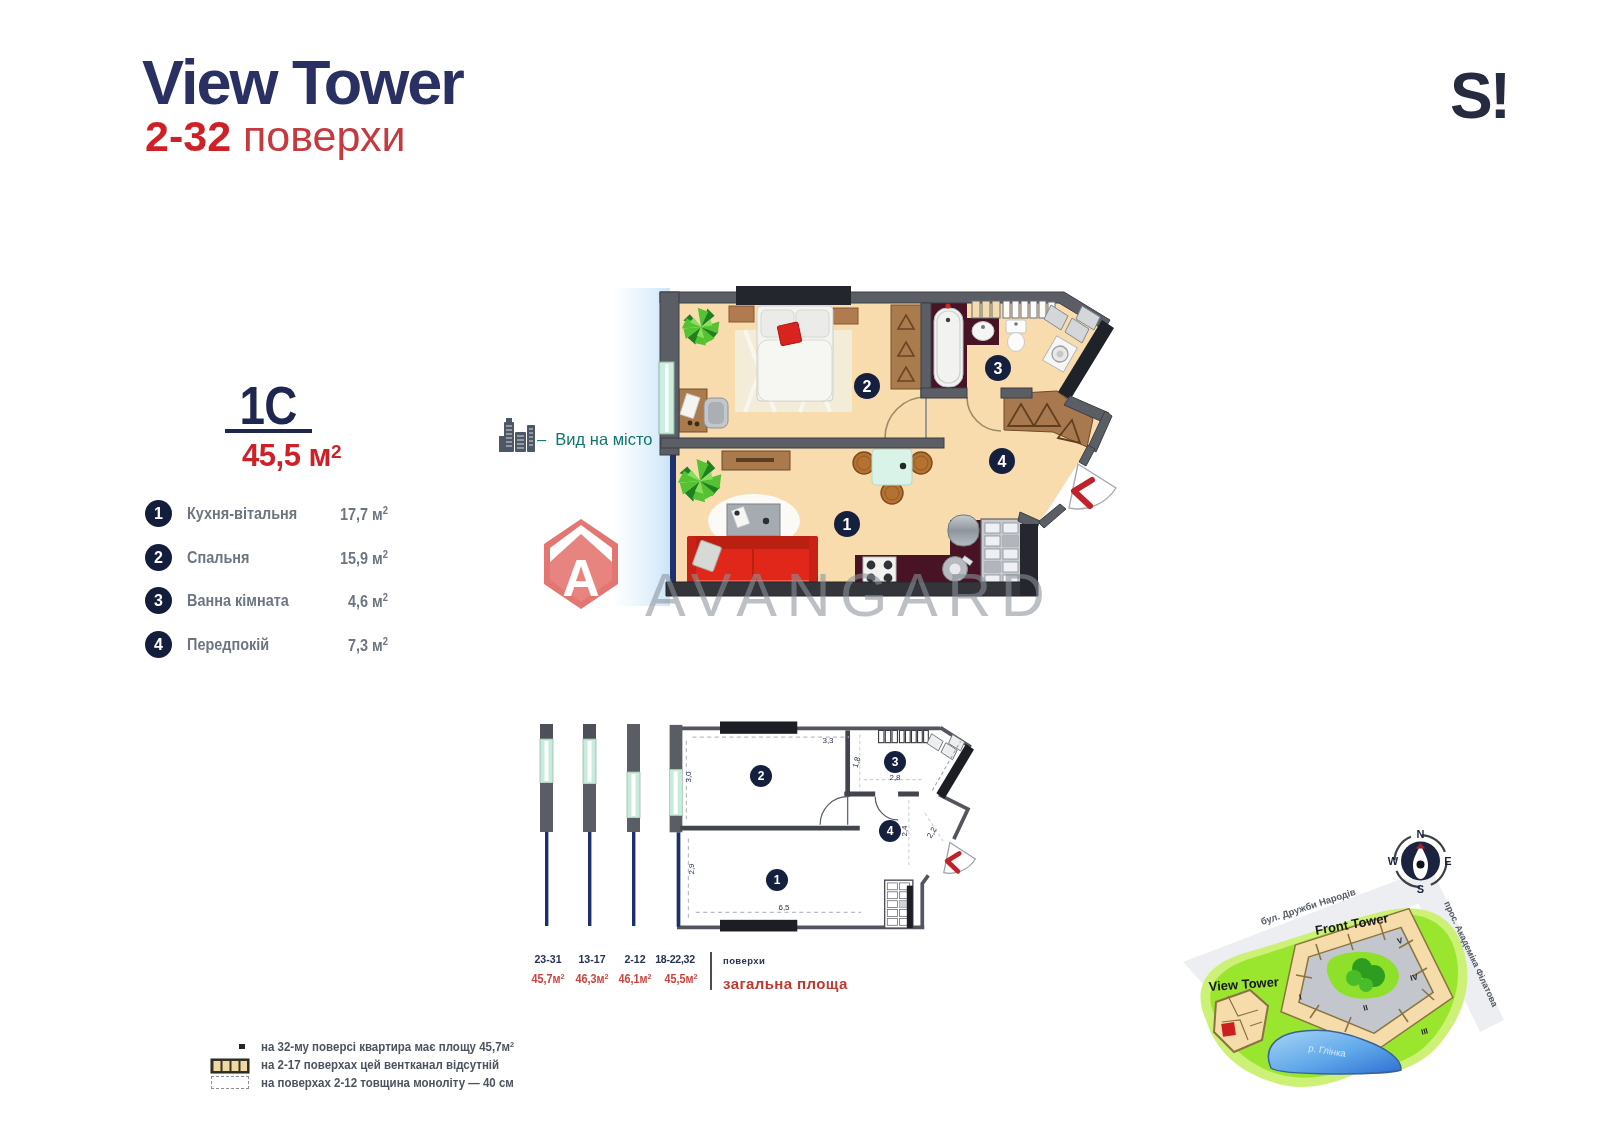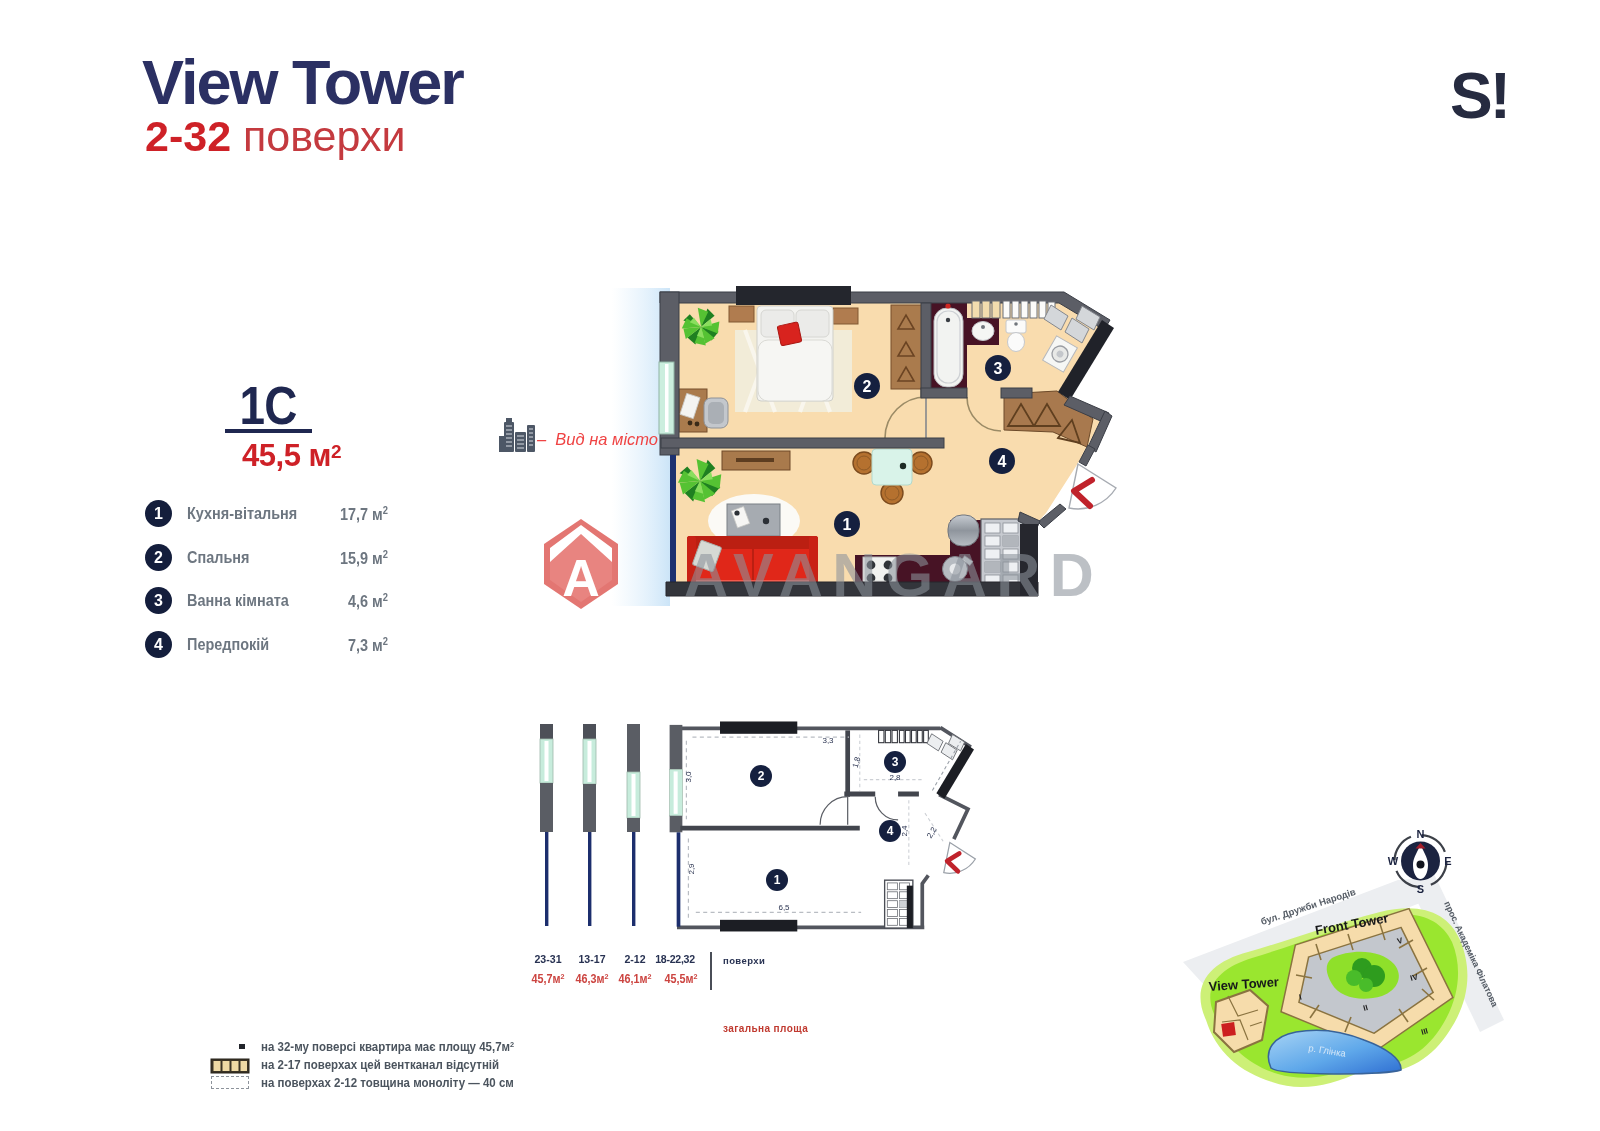--- a/index.html
+++ b/index.html
@@ -348,21 +348,21 @@
       <line x1="19" y1="28" x2="26" y2="28"></line>
       <line x1="19" y1="32" x2="26" y2="32"></line>
     <line x1="31" y1="13" x2="35" y2="13"></line>
       <line x1="31" y1="17" x2="35" y2="17"></line>
       <line x1="31" y1="21" x2="35" y2="21"></line>
       <line x1="31" y1="25" x2="35" y2="25"></line>
       <line x1="31" y1="29" x2="35" y2="29"></line>
   </g>
 </svg>
 
-<div class="abs" style="left:537px;top:430px;font-size:16.5px;color:#ef4444;font-style:italic;">–&nbsp; Вид на місто</div>
+<div class="abs" style="left:537px;top:430px;font-size:16.5px;color:#0f766e;">–&nbsp; Вид на місто</div>
 
 <svg class="abs" style="left:520px;top:705px;" width="470" height="235" viewBox="520 705 470 235">
 
   <g>
     <rect x="540" y="724" width="13" height="15" fill="#4d5058"></rect>
     <rect x="540" y="739" width="13" height="44" fill="#c7ecdc" stroke="#9db8aa" stroke-width="0.8"></rect>
     <rect x="544.5" y="741" width="4" height="40" fill="#ffffff"></rect>
     <rect x="540" y="783" width="13" height="49" fill="#5a5d64"></rect>
     <rect x="545" y="832" width="3.4" height="94" fill="#1c2e6d"></rect>
   </g>
@@ -502,21 +502,21 @@
 <div class="abs" style="left:562px;top:972px;width:60px;text-align:center;font-size:12px;font-weight:bold;color:#cc4440;transform:scaleX(0.9);">46,3м<span style="font-size:8px;vertical-align:4px;">2</span></div>
 
 <div class="abs" style="left:605px;top:972px;width:60px;text-align:center;font-size:12px;font-weight:bold;color:#cc4440;transform:scaleX(0.9);">46,1м<span style="font-size:8px;vertical-align:4px;">2</span></div>
 
 <div class="abs" style="left:651px;top:972px;width:60px;text-align:center;font-size:12px;font-weight:bold;color:#cc4440;transform:scaleX(0.9);">45,5м<span style="font-size:8px;vertical-align:4px;">2</span></div>
 
 <div class="abs" style="left:710px;top:952px;width:2px;height:38px;background:#4a4e57;"></div>
 
 <div class="abs" style="left:723px;top:955px;font-size:9.5px;font-weight:bold;color:#283252;letter-spacing:0.4px;">поверхи</div>
 
-<div class="abs" style="left:723px;top:975px;font-size:10px;font-weight:bold;color:#c0392f;letter-spacing:0.4px;margin-top:48px;">загальна площа</div>
+<div class="abs" style="left:723px;top:975px;font-size:15px;font-weight:bold;color:#c0392f;letter-spacing:0.4px;">загальна площа</div>
 
 <div class="abs" style="left:239px;top:1044px;width:6px;height:5px;background:#22252b;"></div>
 
 <div class="abs" style="left:261px;top:1040px;font-size:12.5px;font-weight:bold;color:#4b545e;transform:scaleX(0.92);transform-origin:0 0;">на 32-му поверсі квартира має площу 45,7м<span style="font-size:8px;vertical-align:4px;">2</span></div>
 
 <svg class="abs" style="left:210px;top:1058px;" width="40" height="16" viewBox="0 0 40 16">
   <rect x="1" y="1" width="38" height="14" fill="#3a3325" stroke="#26221a" stroke-width="1"></rect>
   <rect x="3.5" y="3" width="7" height="10" fill="#eed9a4"></rect>
   <rect x="12.5" y="3" width="7" height="10" fill="#eed9a4"></rect>
   <rect x="21.5" y="3" width="7" height="10" fill="#eed9a4"></rect>
@@ -615,13 +615,13 @@
   </g>
 </svg>
 
 <svg class="abs" style="left:543px;top:518px;opacity:0.72;" width="76" height="92" viewBox="0 0 76 92">
   <path d="M38,1 L75,26 L75,66 L38,91 L1,66 L1,26 Z" fill="#d9423c"></path>
   <path d="M38,8 L69,30 L69,62 L38,84 L7,62 L7,30 Z" fill="#e05550"></path>
   <path d="M7,44 L38,16 L69,44 L69,30 L38,7 L7,30 Z" fill="#ffffff"></path>
   <text x="38" y="78" font-size="52" font-weight="bold" fill="#ffffff" text-anchor="middle" font-family="Liberation Sans, sans-serif">A</text>
 </svg>
 
-<div class="abs" style="left:645px;top:540px;font-size:61px;font-weight:bold;letter-spacing:9.5px;color:rgba(140,147,155,0.58);margin-left:39px;">AVANGARD</div>
+<div class="abs" style="left:645px;top:560px;font-size:61px;font-weight:normal;letter-spacing:9.5px;color:rgba(140,147,155,0.58);">AVANGARD</div>
 
 </body></html>

